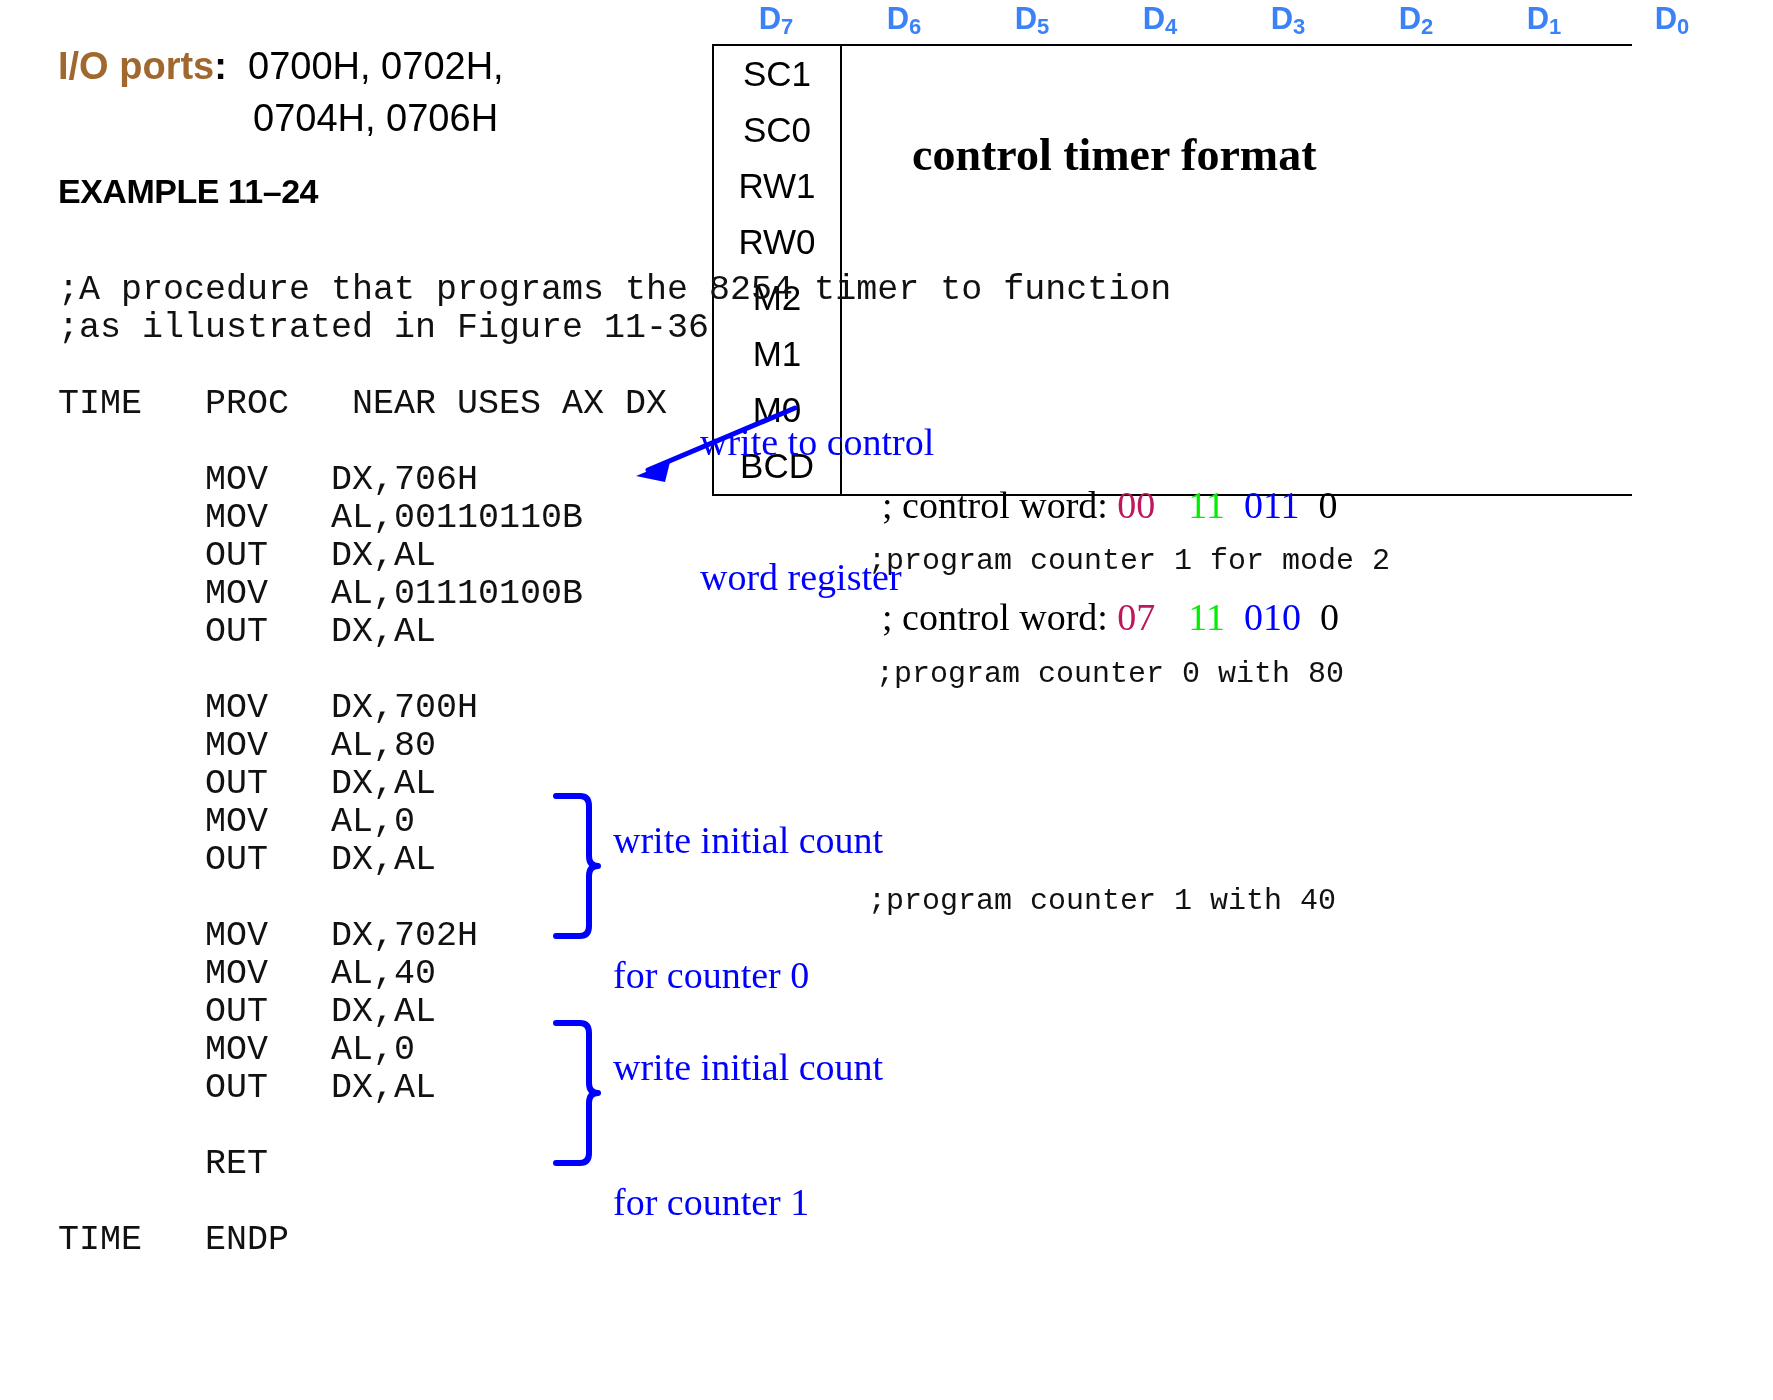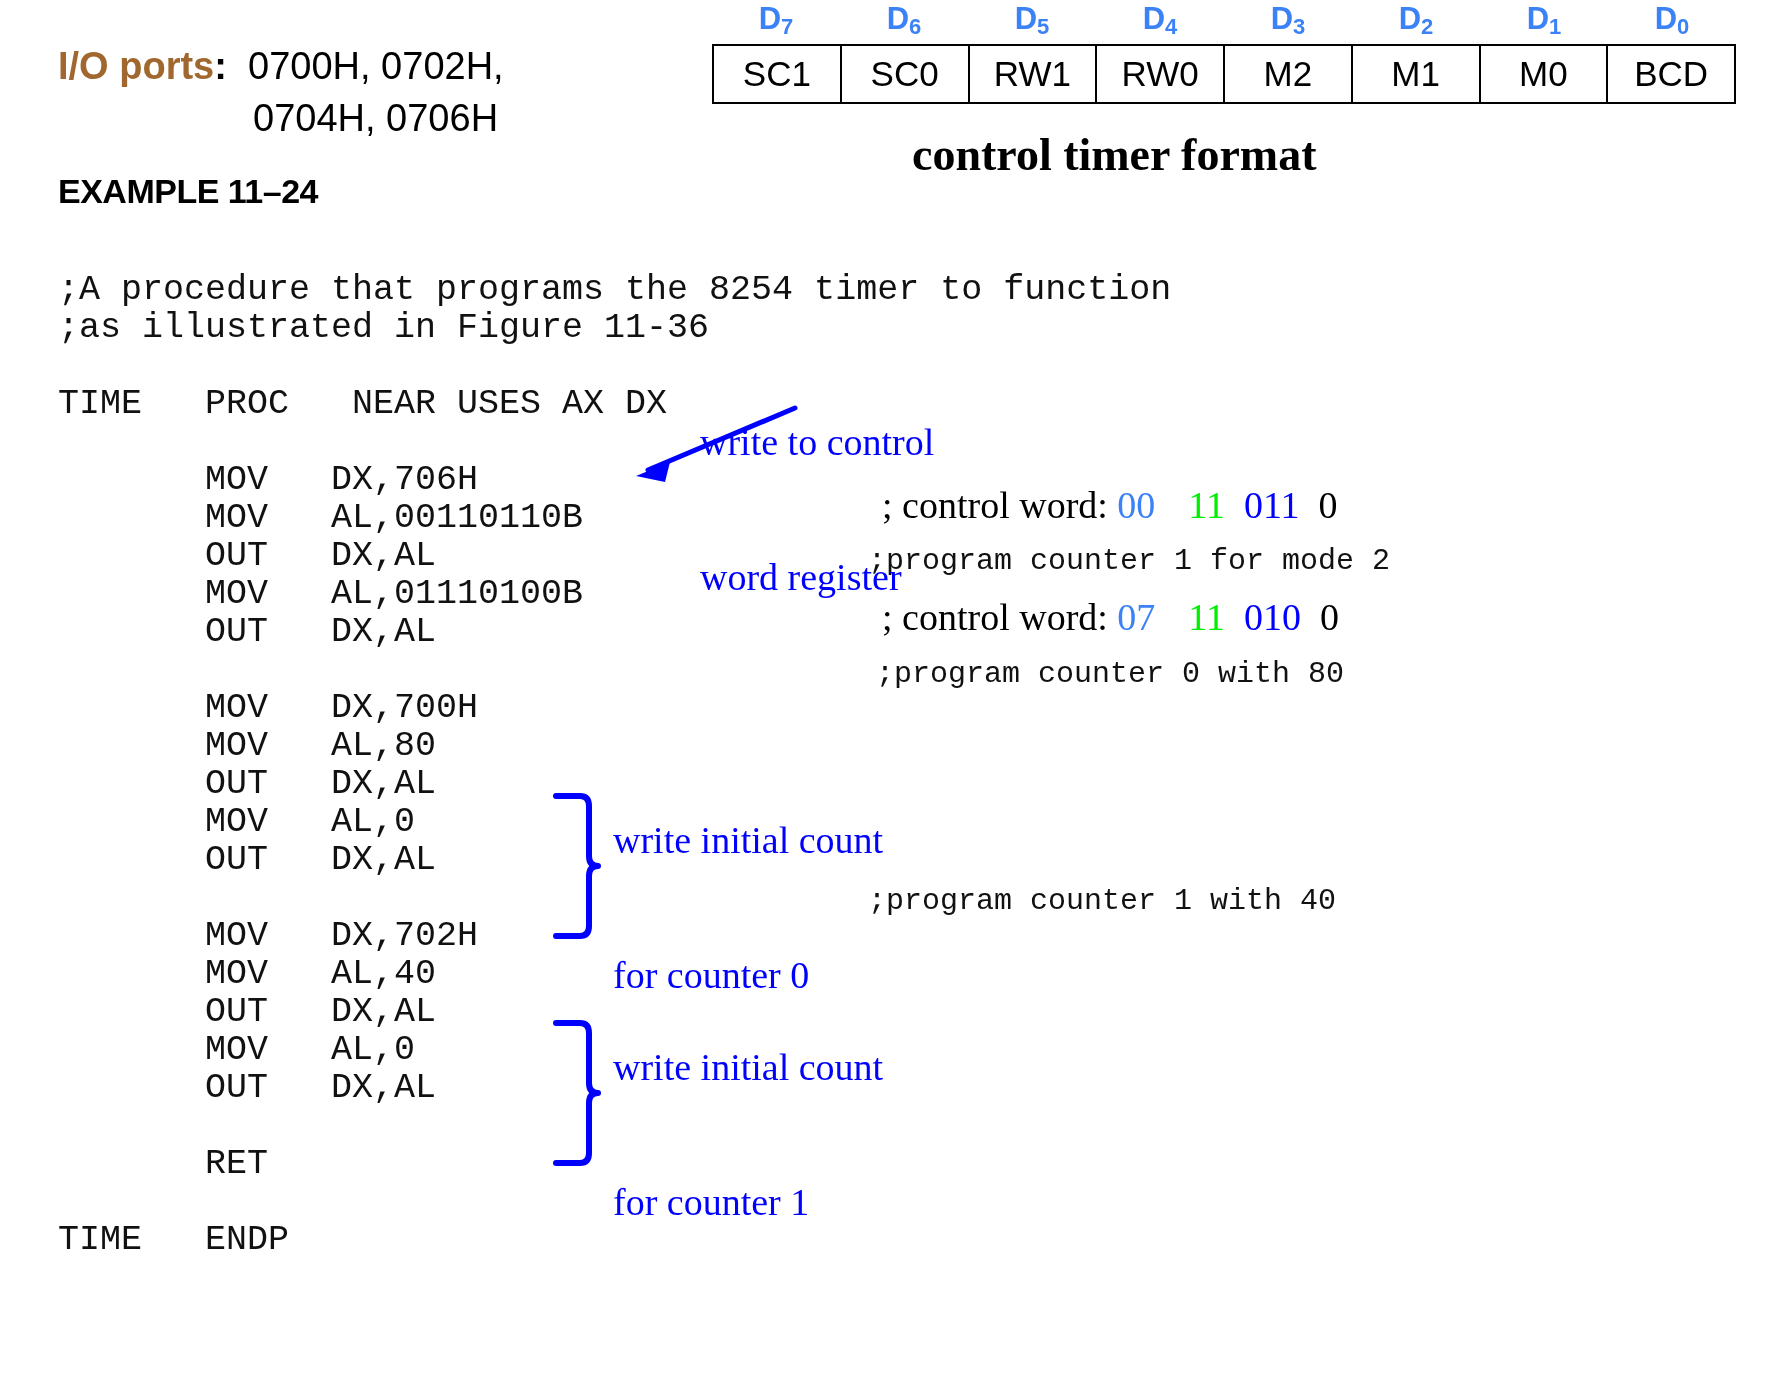--- a/index.html
+++ b/index.html
@@ -64,22 +64,23 @@
   #cw-bitlabels .bitlabel sub {
     font-size: 22px;
     vertical-align: baseline;
     position: relative;
     top: 5px;
   }
   #cw-cells {
     display: flex;
     border: 2px solid #000000;
     border-right: none;
-    width: 1024px;
+    width: 920px;
     box-sizing: border-box;
+    flex-direction: column;
   }
   #cw-cells .cell {
     width: 128px;
     box-sizing: border-box;
     border-right: 2px solid #000000;
     text-align: center;
     font-size: 35px;
     line-height: 56px;
     height: 56px;
     color: #000000;
@@ -132,21 +133,21 @@
 
   
   .cw-line {
     position: absolute;
     font-family: "Liberation Serif", serif;
     font-size: 38px;
     line-height: 42px;
     color: #000000;
     white-space: pre;
   }
-  .cw-line .sc  { color: #3b82f6; }
+  .cw-line .sc  { color: #be185d; }
   .cw-line .rw  { color: #00ee00; margin-left: 14px; }
   .cw-line .md  { color: #0000ff; }
   .cw-line .bcd { color: #000000; }
 
   
   .annot {
     position: absolute;
     font-family: "Liberation Serif", serif;
     font-size: 38px;
     line-height: 45px;

